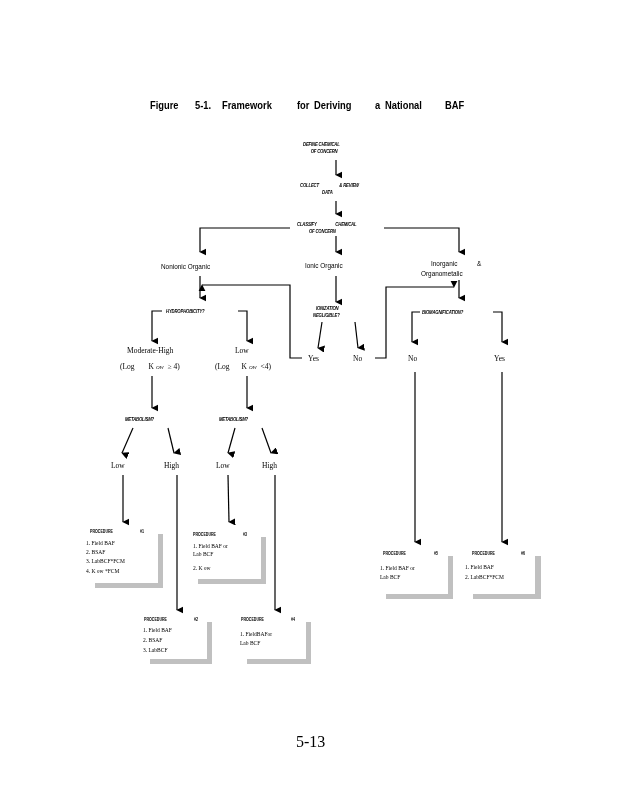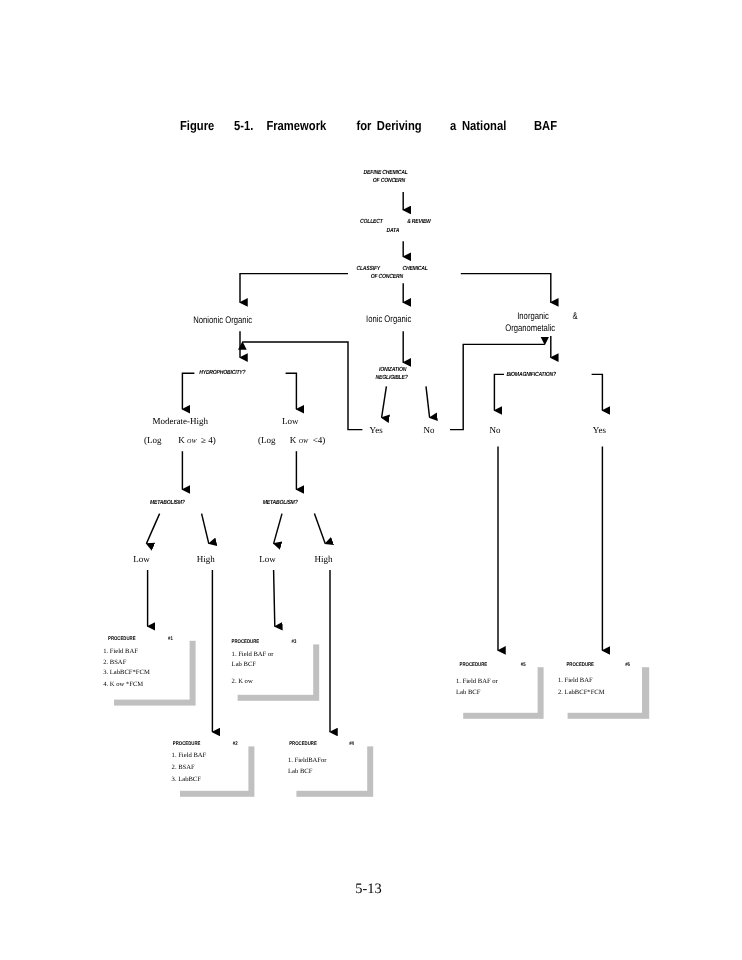--- a/index.html
+++ b/index.html
@@ -6,21 +6,21 @@
   body { width:618px; height:800px; position:relative; overflow:hidden; font-family:"Liberation Sans", sans-serif; color:#000; }
   .abs { position:absolute; white-space:nowrap; }
   .title { font-family:"Liberation Sans", sans-serif; font-weight:bold; font-size:11px; top:99px; transform:scaleX(0.85); transform-origin:left; }
   .cap { font-family:"Liberation Sans", sans-serif; font-size:5px; font-style:italic; font-weight:bold; letter-spacing:-0.2px; line-height:7px; transform:scaleX(0.85); transform-origin:left; }
   .lbl { font-family:"Liberation Sans", sans-serif; font-size:8px; transform:scaleX(0.8); transform-origin:left; }
   .serif { font-family:"Liberation Serif", serif; font-size:8px; }
   .box { position:absolute; background:#fff; }
   .box-shadow { position:absolute; background:#c0c0c0; }
   .box-head { position:absolute; font-family:"Liberation Sans", sans-serif; font-size:4.5px; font-weight:bold; transform:scaleX(0.8); transform-origin:left; }
   .box-line { position:absolute; font-family:"Liberation Serif", serif; font-size:5.5px; white-space:nowrap; }
-  .page-num { font-family:"Liberation Serif", serif; font-size:12px; top:733px; left:296px; }
+  .page-num { font-family:"Liberation Serif", serif; font-size:16px; top:733px; left:296px; }
   svg { position:absolute; left:0; top:0; }
 </style>
 </head>
 <body>
 
 <div class="abs title" style="left:150px;">Figure</div>
 <div class="abs title" style="left:195px;">5-1.</div>
 <div class="abs title" style="left:222px;">Framework</div>
 <div class="abs title" style="left:297px;">for</div>
 <div class="abs title" style="left:314px;">Deriving</div>

